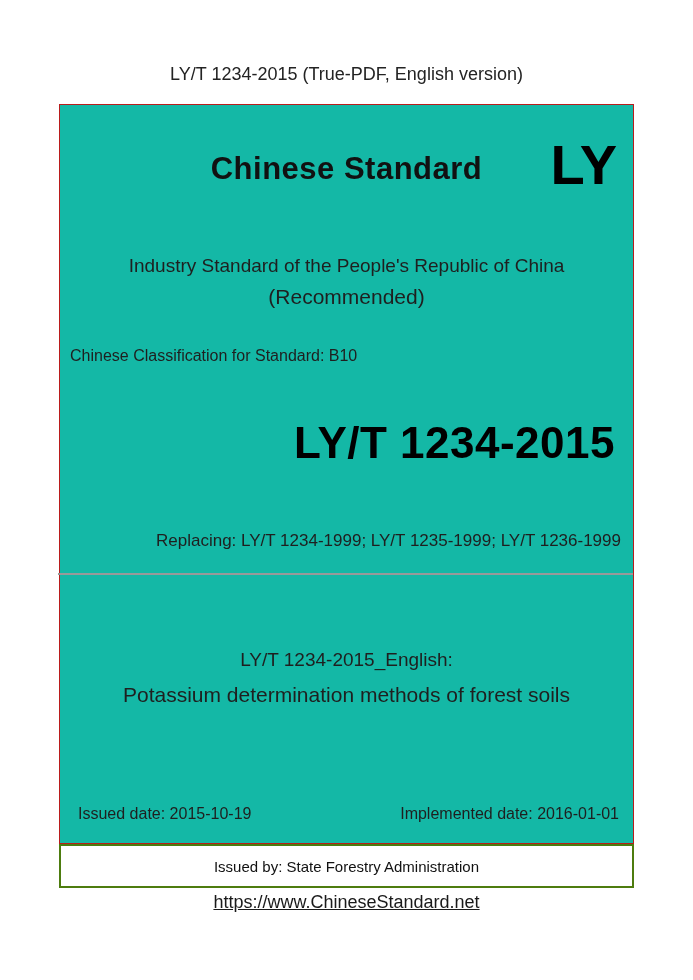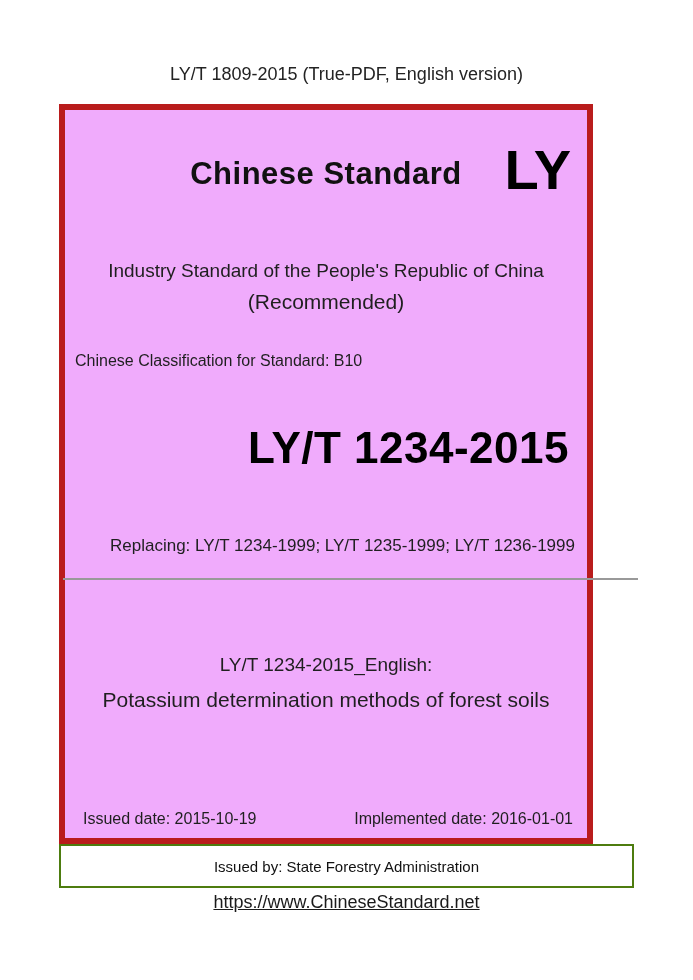--- a/index.html
+++ b/index.html
@@ -13,22 +13,22 @@
   }
   .page { position: absolute; left: 0; top: 0; width: 693px; height: 980px; }
 
   .top-header {
     position: absolute; top: 64px; left: 0; width: 693px;
     text-align: center; font-size: 18px; color: #232323;
   }
 
   .main-box {
     position: absolute; left: 59px; top: 104px;
-    width: 534px; height: 740px;
-    border: 6px solid #b91c1c; background: #f0abfc;
+    width: 575px; height: 740px;
+    border: 1px solid #b91c1c; background: #14b8a6;
   }
 
   .brand-title {
     position: absolute; top: 46px; left: 0; width: 100%;
     text-align: center; font-size: 31px; font-weight: bold; color: #111111;
     letter-spacing: 0.5px;
   }
   .brand-logo {
     position: absolute; top: 32px; right: 16px;
     font-size: 56px; font-weight: bold; line-height: 1; color: #000000;
@@ -94,21 +94,21 @@
     text-align: center; font-size: 18px;
     color: #1a1a1a; text-decoration: underline;
     display: block; cursor: pointer;
   }
 </style>
 </head>
 <body>
 
 <div class="page">
 
-  <div class="top-header">LY/T 1809-2015 (True-PDF, English version)</div>
+  <div class="top-header">LY/T 1234-2015 (True-PDF, English version)</div>
 
   <div class="main-box">
 
     <div class="brand-title">Chinese Standard</div>
 
     <div class="brand-logo">LY</div>
 
     <div class="type-line1">Industry Standard of the People's Republic of China</div>
 
     <div class="type-line2">(Recommended)</div>

